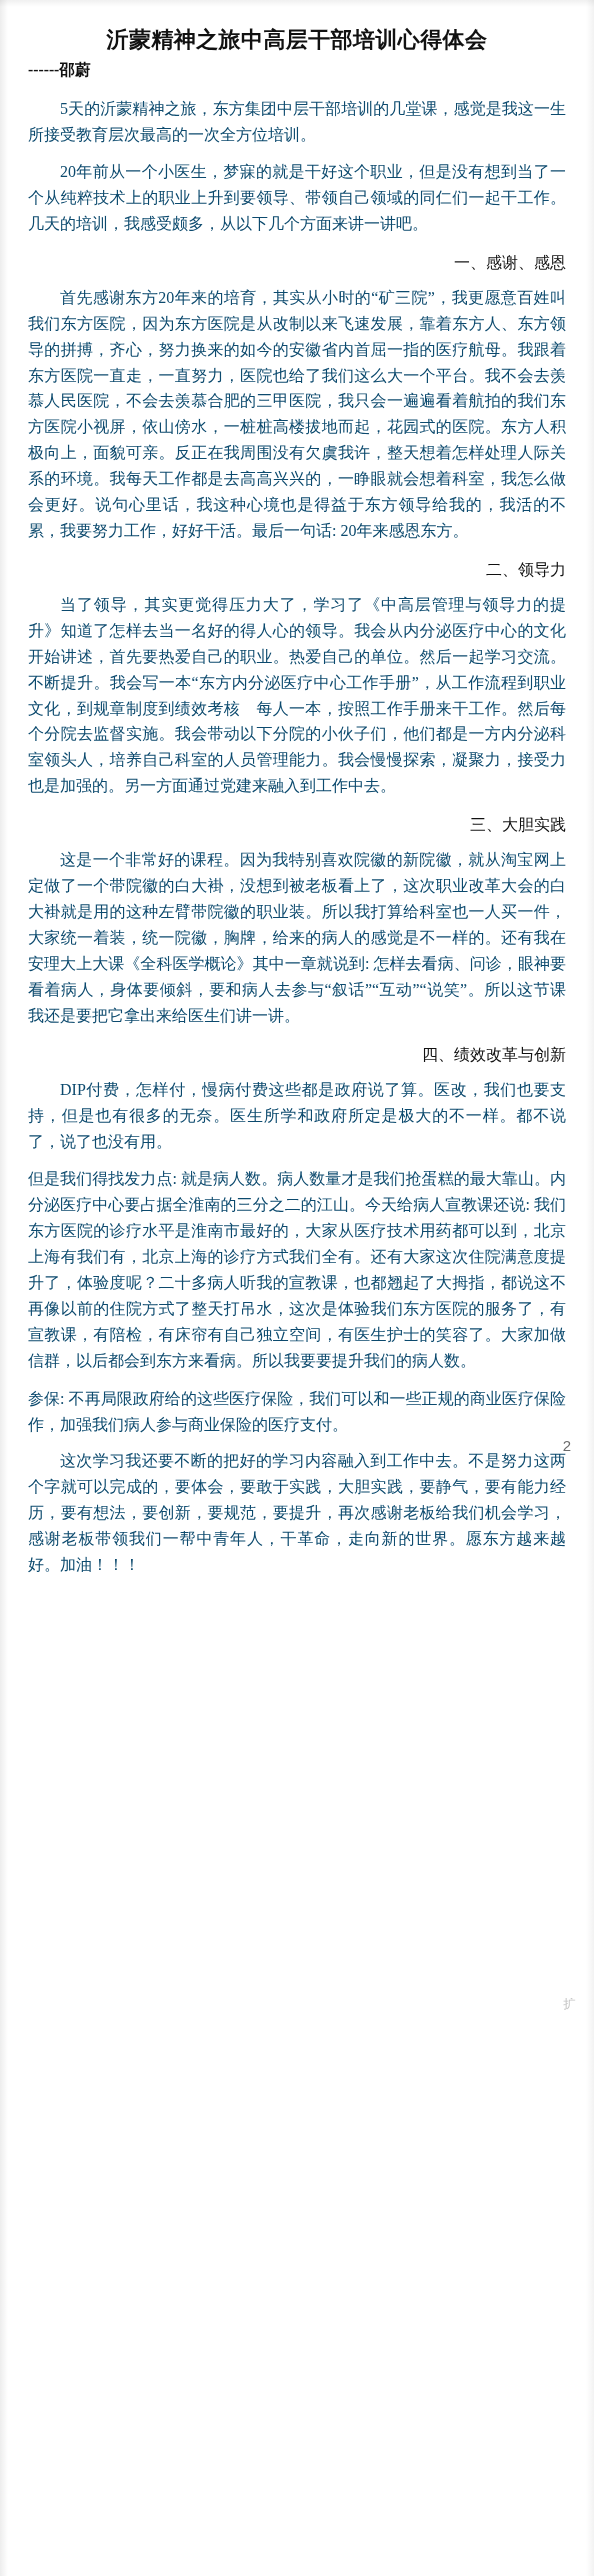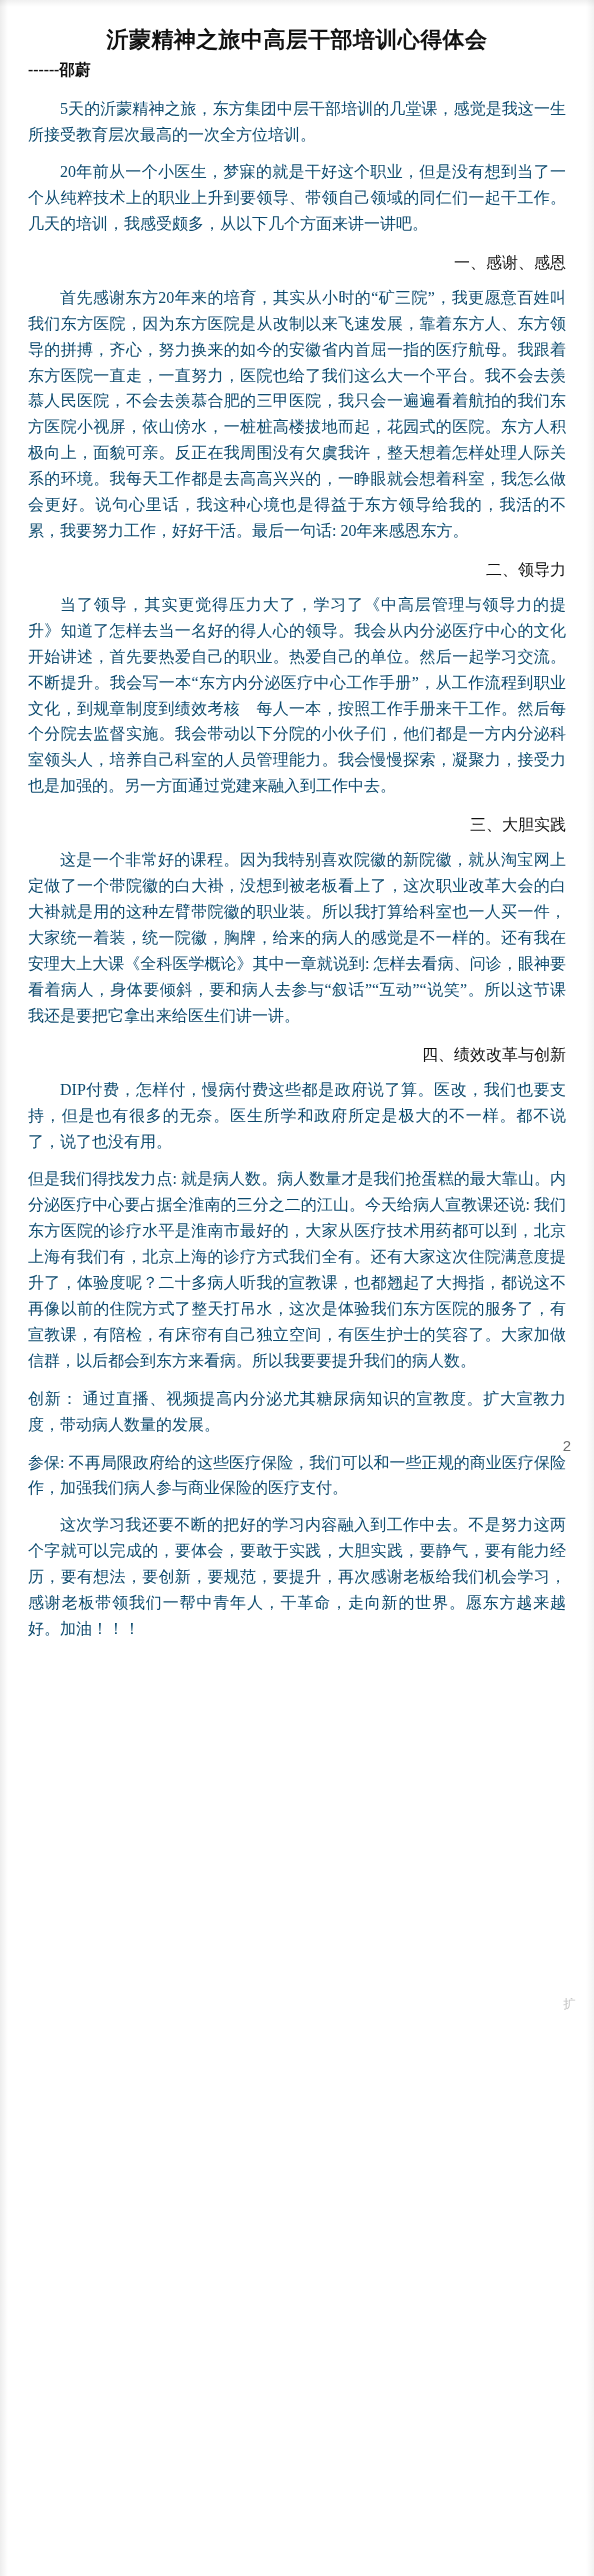--- a/index.html
+++ b/index.html
@@ -134,20 +134,19 @@
   <div class="section-head">
     <span class="num">三、</span><span>大胆实践</span>
   </div>
   <p class="para">这是一个非常好的课程。因为我特别喜欢院徽的新院徽，就从淘宝网上定做了一个带院徽的白大褂，没想到被老板看上了，这次职业改革大会的白大褂就是用的这种左臂带院徽的职业装。所以我打算给科室也一人买一件，大家统一着装，统一院徽，胸牌，给来的病人的感觉是不一样的。还有我在安理大上大课《全科医学概论》其中一章就说到: 怎样去看病、问诊，眼神要看着病人，身体要倾斜，要和病人去参与“叙话”“互动”“说笑”。所以这节课我还是要把它拿出来给医生们讲一讲。</p>
 
   <div class="section-head">
     <span class="num">四、</span><span>绩效改革与创新</span>
   </div>
   <p class="para">DIP付费，怎样付，慢病付费这些都是政府说了算。医改，我们也要支持，但是也有很多的无奈。医生所学和政府所定是极大的不一样。都不说了，说了也没有用。</p>
   <p class="para no-indent">但是我们得找发力点: 就是病人数。病人数量才是我们抢蛋糕的最大靠山。内分泌医疗中心要占据全淮南的三分之二的江山。今天给病人宣教课还说: 我们东方医院的诊疗水平是淮南市最好的，大家从医疗技术用药都可以到，北京上海有我们有，北京上海的诊疗方式我们全有。还有大家这次住院满意度提升了，体验度呢？二十多病人听我的宣教课，也都翘起了大拇指，都说这不再像以前的住院方式了整天打吊水，这次是体验我们东方医院的服务了，有宣教课，有陪检，有床帘有自己独立空间，有医生护士的笑容了。大家加做信群，以后都会到东方来看病。所以我要要提升我们的病人数。</p>
-  <p class="para no-indent">创新：  通过直播、视频提高内分泌尤其糖尿病知识的宣教度。扩大宣教力度，带动病人数量的发展。</p>
   <p class="para no-indent">参保: 不再局限政府给的这些医疗保险，我们可以和一些正规的商业医疗保险作，加强我们病人参与商业保险的医疗支付。</p>
   <p class="para">这次学习我还要不断的把好的学习内容融入到工作中去。不是努力这两个字就可以完成的，要体会，要敢于实践，大胆实践，要静气，要有能力经历，要有想法，要创新，要规范，要提升，再次感谢老板给我们机会学习，感谢老板带领我们一帮中青年人，干革命，走向新的世界。愿东方越来越好。加油！！！</p>
 
   <div class="page-number">2</div>
   <div class="edge-mark">扩</div>
 </div>
 
 
 </body></html>

